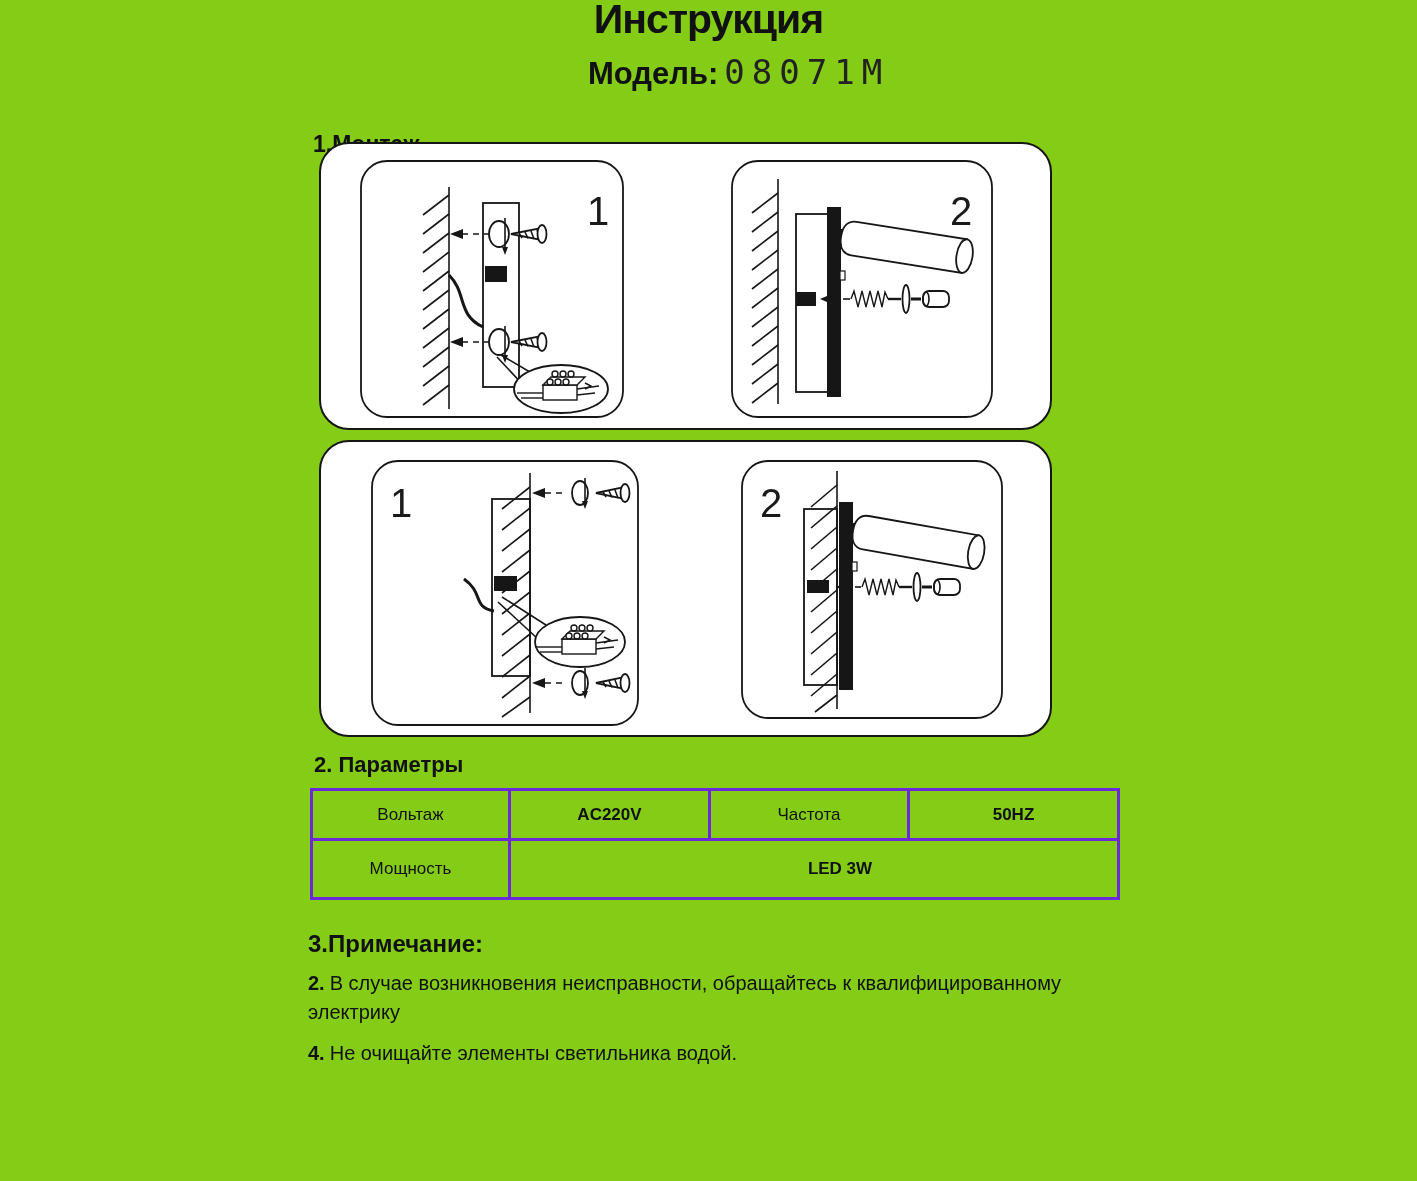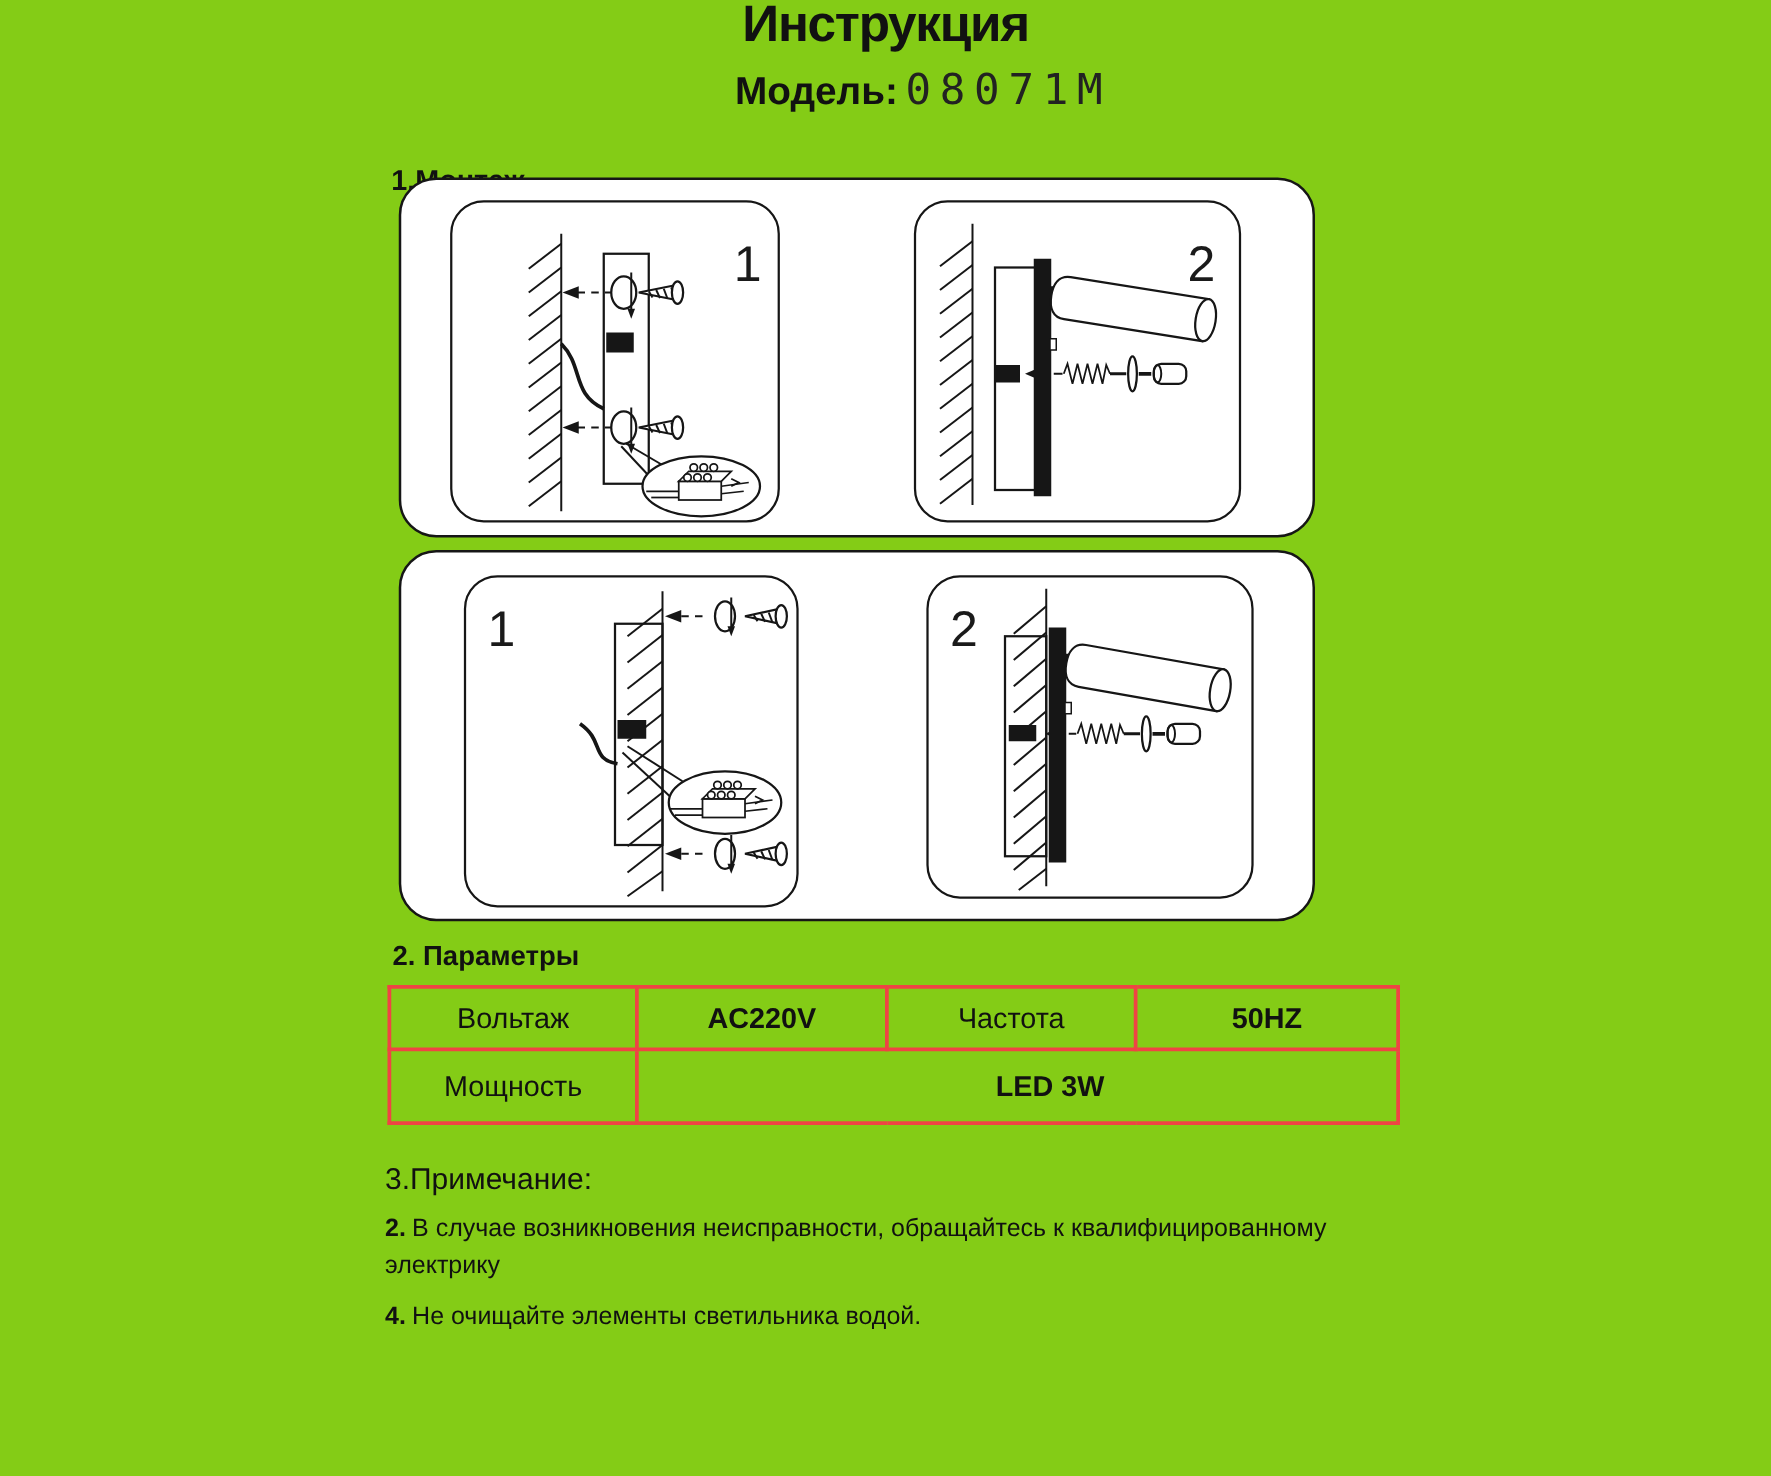--- a/index.html
+++ b/index.html
@@ -43,31 +43,31 @@
   .params-heading{
     position:absolute;left:314px;top:752px;
     font-size:22px;font-weight:bold;color:#111;
   }
   table.params{
     position:absolute;left:310px;top:788px;
     border-collapse:collapse;table-layout:fixed;
     width:807px;
   }
   table.params td{
-    border:3px solid #ef4444;
-    font-size:23px;text-align:center;vertical-align:middle;
+    border:3px solid #6d28d9;
+    font-size:17px;text-align:center;vertical-align:middle;
     color:#111;padding:0;
   }
   table.params tr.r1 td{height:47px;}
   table.params tr.r2 td{height:56px;}
   table.params td.val{font-weight:bold;}
   table.params td.val-left{font-weight:bold;text-align:center;padding-left:52px;}
   .notes-heading{
     position:absolute;left:308px;top:930px;
-    font-size:24px;font-weight:normal;color:#111;
+    font-size:24px;font-weight:bold;color:#111;
   }
   .notes{
     position:absolute;left:308px;top:969px;width:800px;
   }
   .notes p{
     margin:0 0 12px 0;
     font-size:20px;line-height:29px;color:#111;
   }
   .note-num{font-weight:bold;margin-right:5px;}
   

